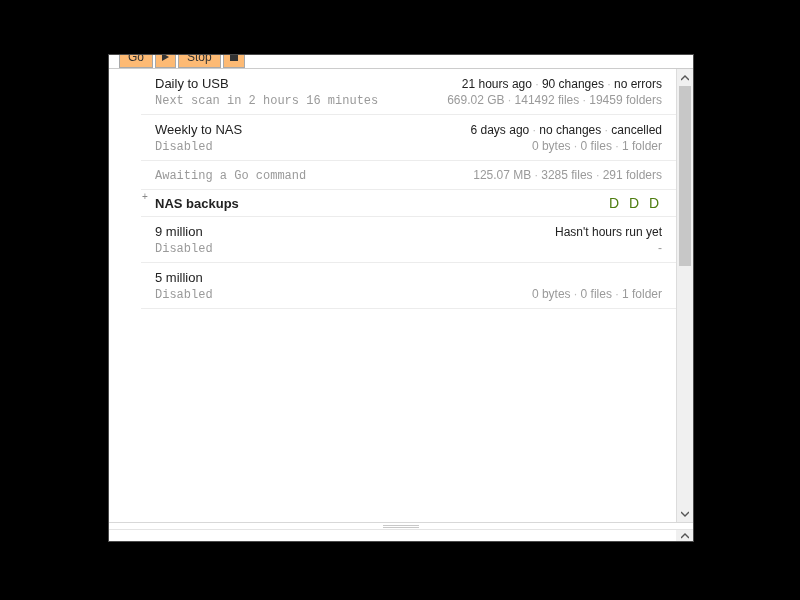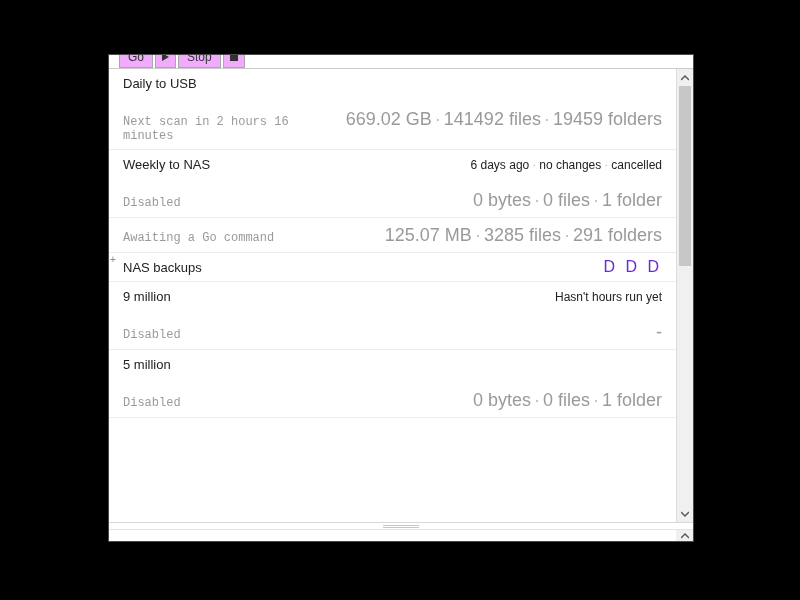--- a/index.html
+++ b/index.html
@@ -33,21 +33,21 @@
   }
   .tbtn {
     border: 1px solid #a8a8a8;
     height: 22px;
     margin-top: -10px;
     display: flex;
     align-items: center;
     justify-content: center;
     font-size: 12px;
     color: #333;
-    background: #f0abfc;
+    background: #fdba74;
     margin-right: 2px;
     padding: 0 8px;
   }
   .tbtn.icon { padding: 0 6px; }
   .tbtn .play {
     width: 0; height: 0;
     border-left: 7px solid #333;
     border-top: 4px solid transparent;
     border-bottom: 4px solid transparent;
   }
@@ -80,45 +80,46 @@
   .sb-thumb {
     position: absolute; left: 2px; right: 2px;
     top: 0; height: 180px;
     background: #c7c7c7;
   }
   .row {
     border-bottom: 1px solid #ececec;
     padding: 7px 14px 6px 14px;
     display: flex;
     flex-direction: column;
-    gap: 18px;
+    gap: 2px;
     position: relative;
+    margin-left: 32px;
   }
   .row .line {
     display: flex;
     justify-content: space-between;
     align-items: baseline;
   }
   .title { color: #222; font-size: 13px; }
-  .title.grp { font-weight: 400; }
+  .title.grp { font-weight: 700; }
   .sub { color: #9a9a9a; font-size: 12px; font-family: Liberation Mono, monospace; }
   .meta { color: #222; font-size: 12px; white-space: nowrap; }
-  .meta2 { color: #9a9a9a; font-size: 18px; white-space: nowrap; }
+  .meta2 { color: #9a9a9a; font-size: 12px; white-space: nowrap; }
   .dot { color: #bbb; padding: 0 3px; }
   .err { color: #c83030; }
   .plus {
     position: absolute;
     left: 1px;
     top: 2px;
     font-size: 10px;
     color: #888;
     line-height: 1;
   }
   .row.group { padding-top: 5px; padding-bottom: 5px; }
-  .row.group .ddd { letter-spacing: 3px; color: #6d28d9; font-size: 16px; }
+  .row.group .ddd { letter-spacing: 3px; color: #4d7c0f; font-size: 14px; }
   .resizer {
     height: 7px;
     border-top: 1px solid #d8d8d8;
     display: flex; align-items: center; justify-content: center;
     cursor: ns-resize;
   }
   .resizer .grip {
     width: 36px; height: 3px;
     border-top: 1px solid #c8c8c8;
     border-bottom: 1px solid #c8c8c8;
@@ -153,20 +154,23 @@
         <span class="square"></span>
       </div>
   </div>
 
   <div class="body-area">
     <div class="list">
 
       <div class="row">
         <div class="line">
           <span class="title">Daily to USB</span>
+          <span class="meta">
+            <span>21 hours ago</span><span class="dot">·</span><span>90 changes</span><span class="dot">·</span><span>no errors</span>
+          </span>
         </div>
         <div class="line">
           <span class="sub">Next scan in 2 hours 16 minutes</span>
           <span class="meta2">
             <span>669.02 GB</span><span class="dot">·</span><span>141492 files</span><span class="dot">·</span><span>19459 folders</span>
           </span>
         </div>
       </div>
 
       <div class="row">

